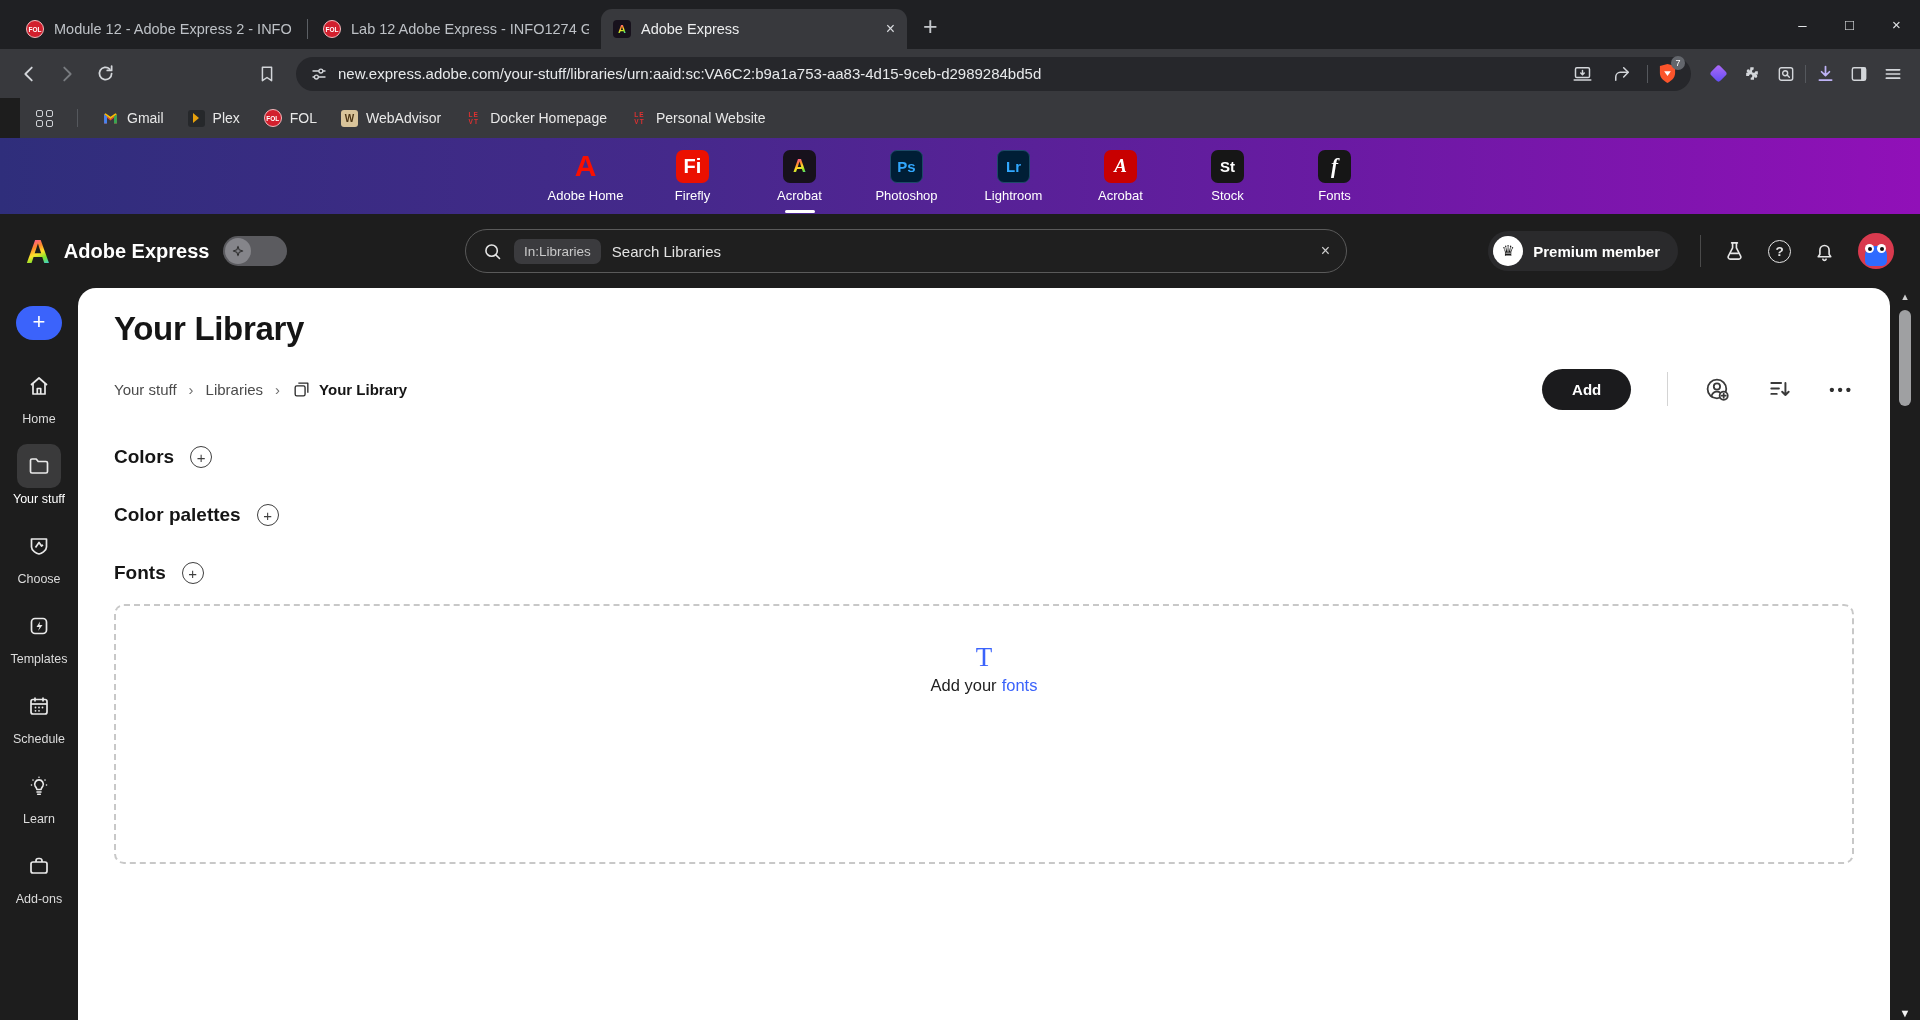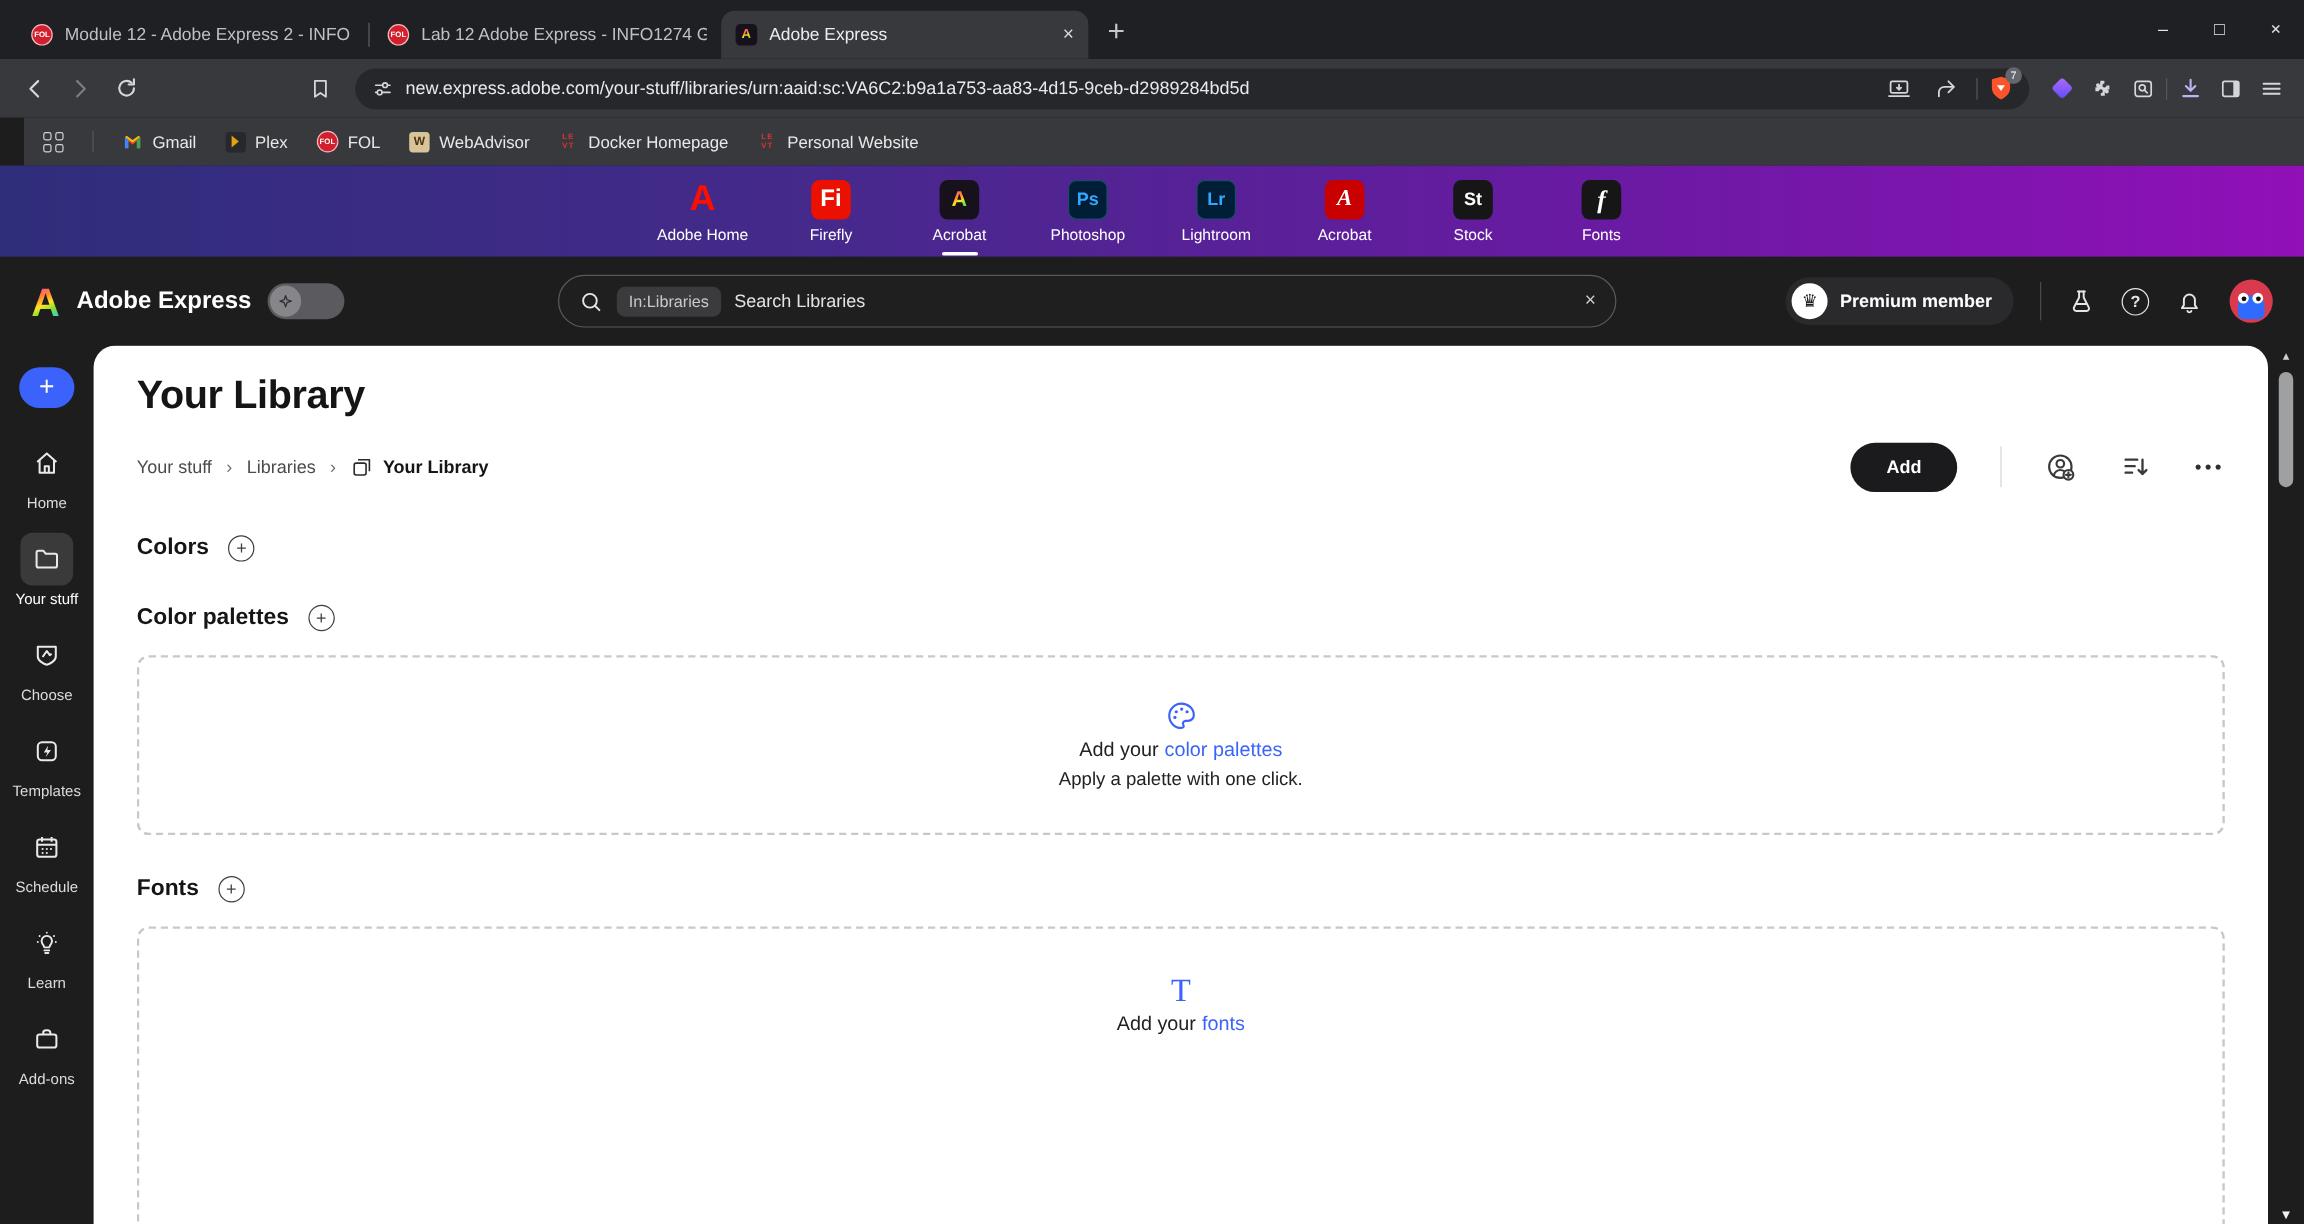--- a/index.html
+++ b/index.html
@@ -515,31 +515,20 @@
         <span class="section-title">Colors</span>
         <span class="plus-circle">+</span>
       </div>
     </div>
 
     <div class="section">
       <div class="section-head">
         <span class="section-title">Color palettes</span>
         <span class="plus-circle">+</span>
       </div>
-      <div class="dashed-box box-palettes">
-        <svg class="box-icon" width="27" height="27" viewBox="0 0 24 24" fill="none" stroke="currentColor" stroke-width="1.6" stroke-linejoin="round">
-            <path d="M12 3a9 9 0 1 0 0 18c1.6 0 2.1-1.1 1.4-2.3-.8-1.5.2-3 1.9-3H17a4.2 4.2 0 0 0 4.2-4.2C21.2 6.6 17 3 12 3z"></path>
-            <circle cx="8.2" cy="9" r="1.2" fill="currentColor" stroke="none"></circle>
-            <circle cx="12.2" cy="7" r="1.2" fill="currentColor" stroke="none"></circle>
-            <circle cx="16.2" cy="9" r="1.2" fill="currentColor" stroke="none"></circle>
-            <circle cx="7.2" cy="13.2" r="1.2" fill="currentColor" stroke="none"></circle>
-          </svg>
-        <div class="box-line1"><span>Add your</span><a class="cta-link">color palettes</a></div>
-        <div class="box-line2">Apply a palette with one click.</div>
-      </div>
     </div>
 
     <div class="section">
       <div class="section-head">
         <span class="section-title">Fonts</span>
         <span class="plus-circle">+</span>
       </div>
       <div class="dashed-box box-fonts">
         <span class="t-icon">T</span>
         <div class="box-line1"><span>Add your</span><a class="cta-link">fonts</a></div>

